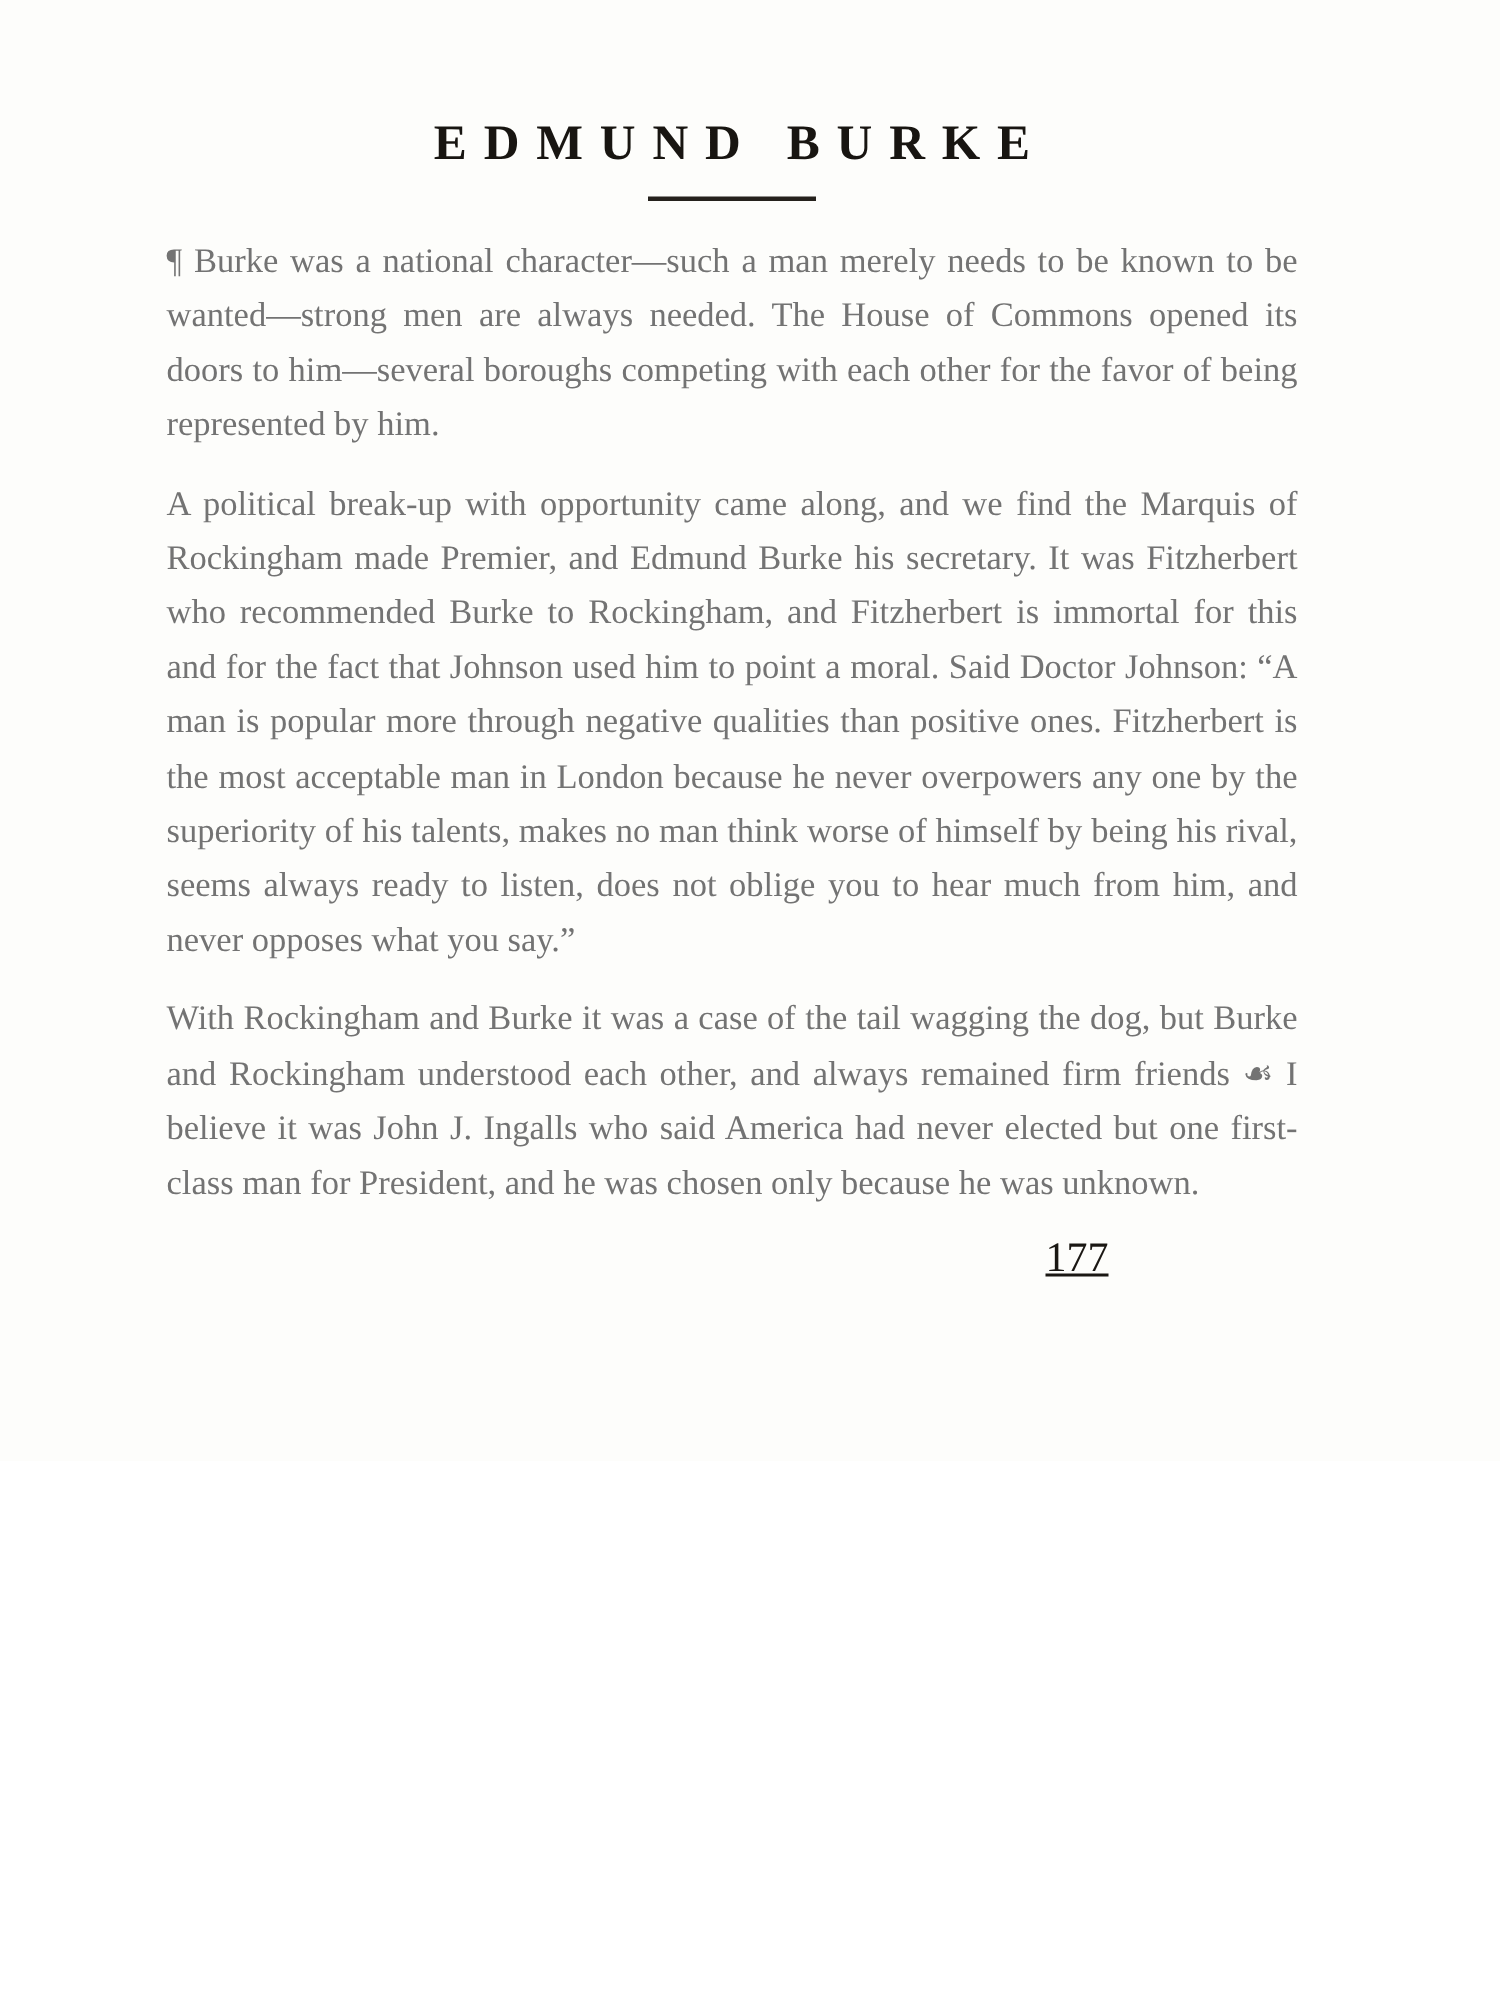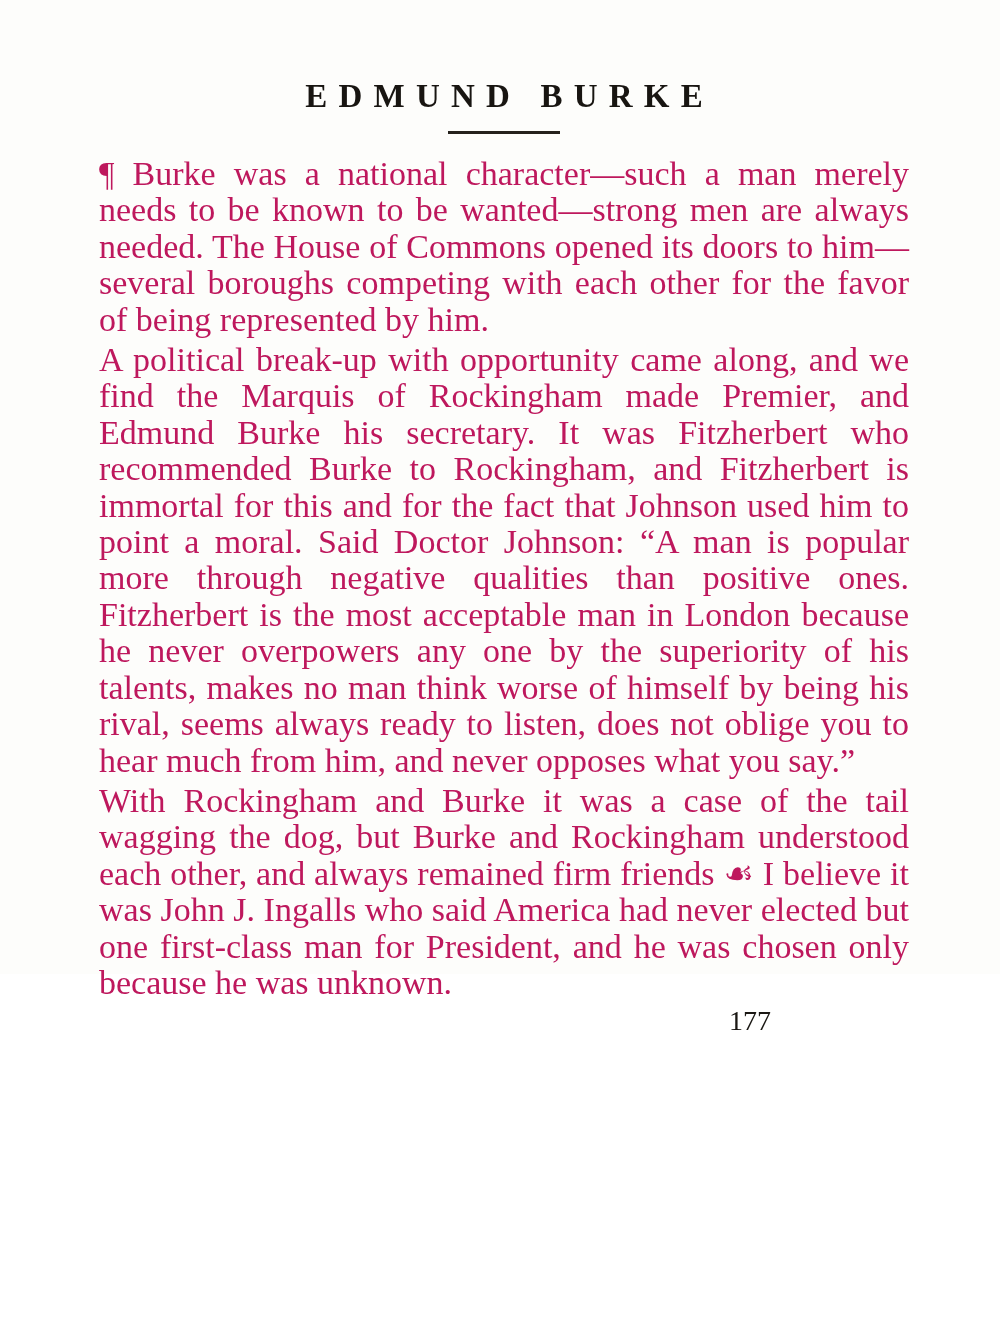--- a/index.html
+++ b/index.html
@@ -13,49 +13,50 @@
     font-family: "Liberation Serif", "DejaVu Serif", serif;
     color: #141210;
     position: relative;
     overflow: hidden;
   }
   .page {
     box-sizing: border-box;
     width: 1000px;
     height: 974px;
     background: #fdfdfb;
-    padding: 78px 87px 40px 95px;
+    padding: 78px 119px 40px 95px;
   }
   .title {
     text-align: center;
     font-size: 33px;
     font-weight: 700;
     letter-spacing: 0.34em;
     color: #181511;
     margin: 0 0 0 0.34em; 
   }
   .title-rule {
     width: 112px;
     height: 3px;
     background: #25211c;
     margin: 16px auto 22px auto;
   }
   .body-text p {
-    font-size: 34px;
+    font-size: 23px;
     line-height: 36.4px;
     text-align: justify;
-    margin: 4px;
-    color: #be185d;
+    margin: 16px;
+    color: #737373;
   }
   .page-number {
     font-size: 28px;
     text-align: right;
     padding-right: 142px;
     margin-top: 4px;
     color: #1a1713;
+    text-decoration: underline;
   }
 </style>
 </head>
 <body>
 
 <div class="page">
 
   <h1 class="title">EDMUND BURKE</h1>
 
   <div class="title-rule"></div>

